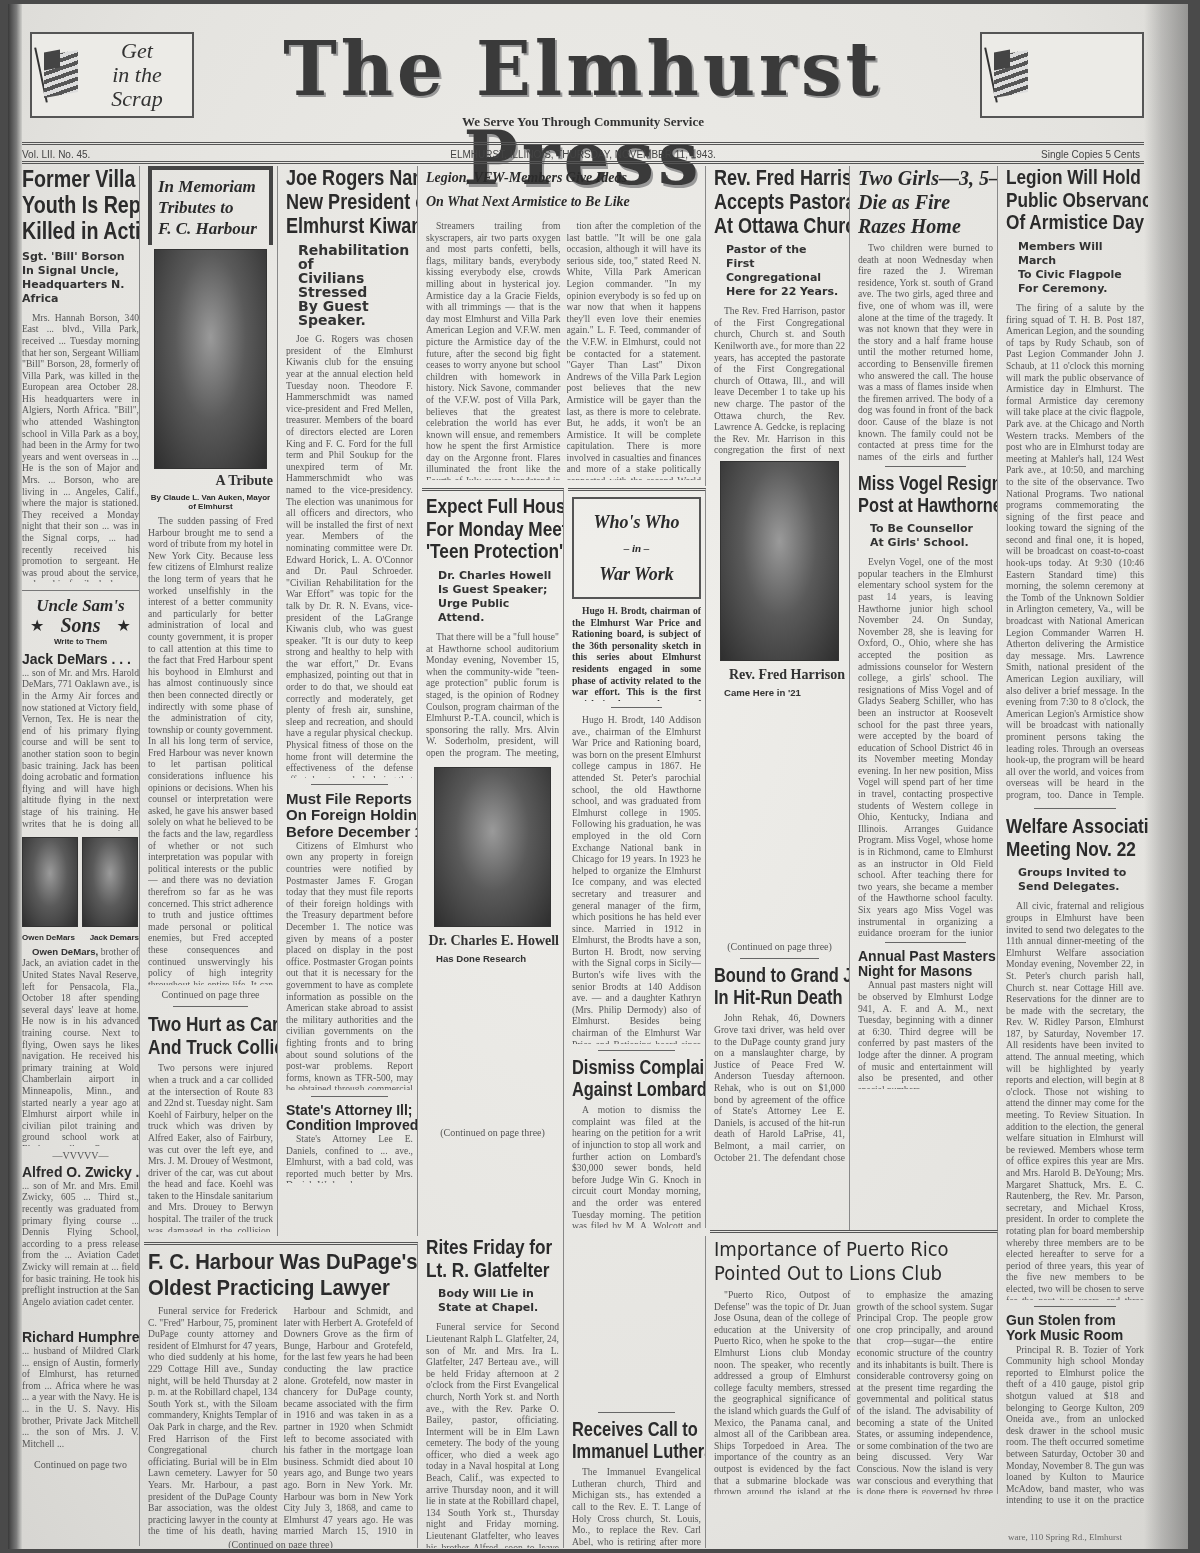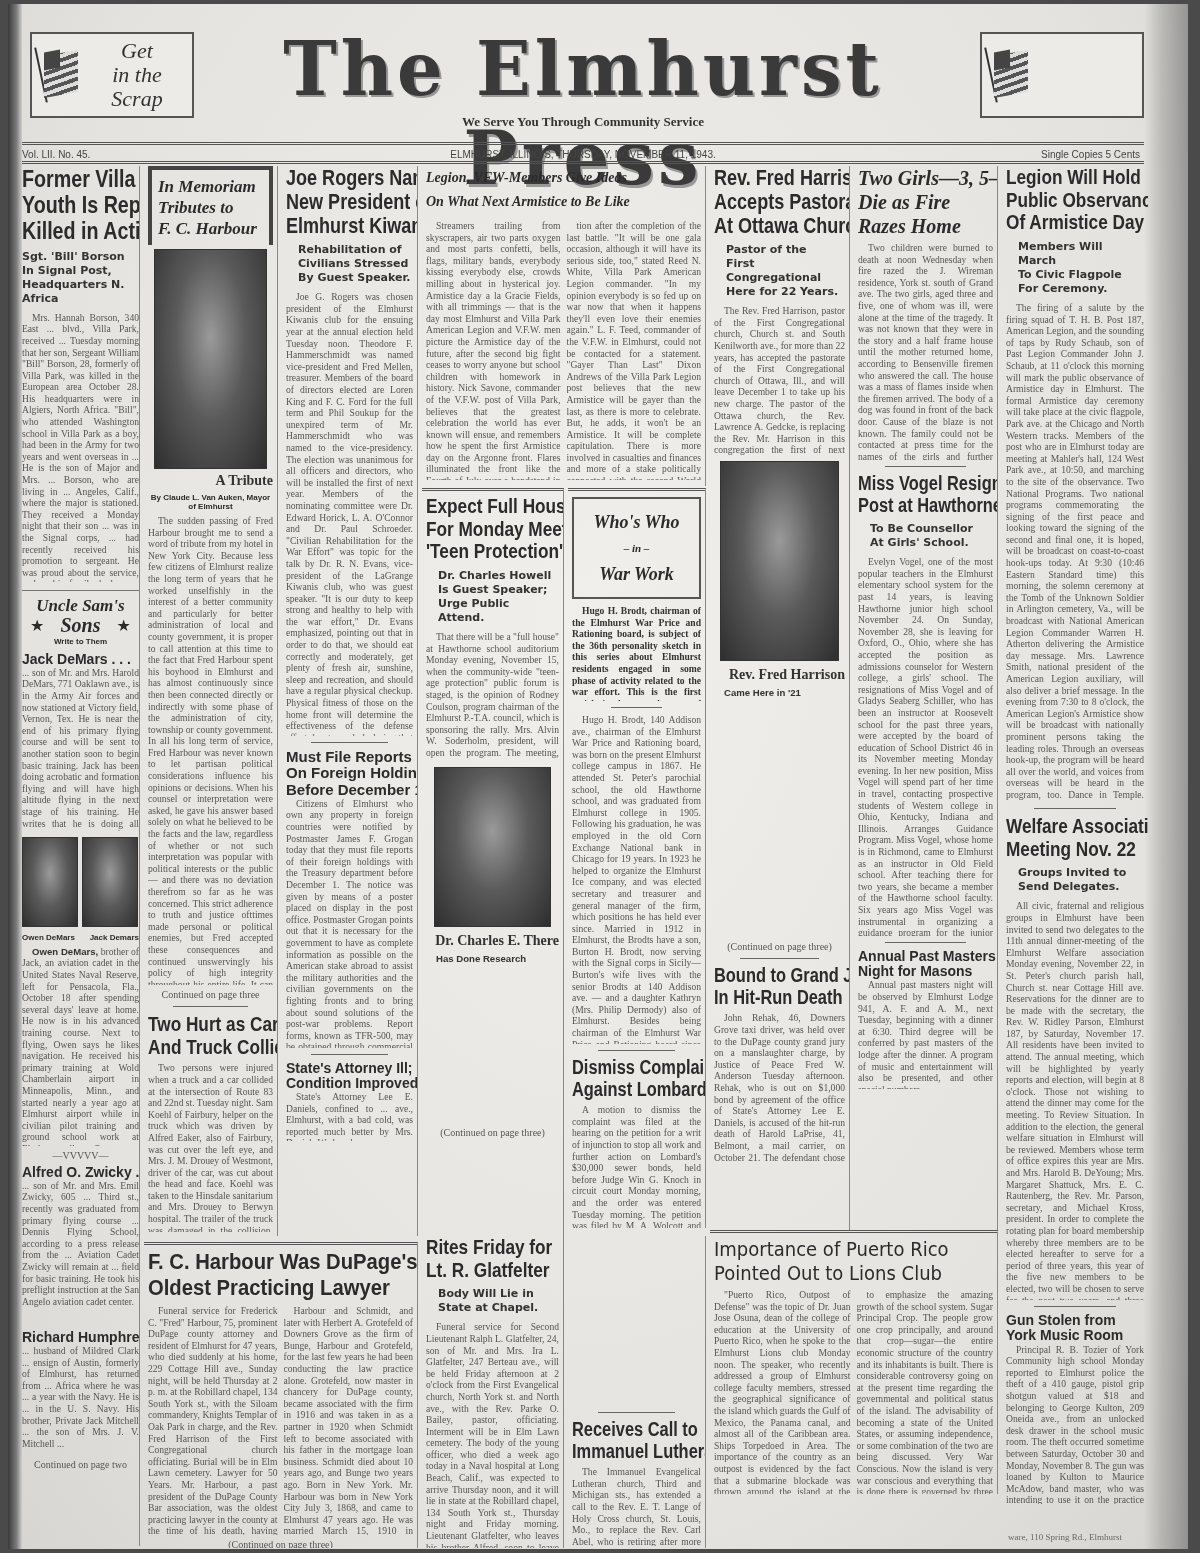--- a/index.html
+++ b/index.html
@@ -89,21 +89,21 @@
 
   <div class="col" style="left:14px; width:118px; height:1380px;">
     <div>
       <div class="hl" style="font-size:24px;">
         <div>Former Villa Park</div>
         <div>Youth Is Reported</div>
         <div>Killed in Action</div>
       </div>
       <div class="sub" style="font-size:11px; margin-left:0; line-height:14px;">
         <div>Sgt. 'Bill' Borson</div>
-        <div>In Signal Post,</div>
+        <div>In Signal Uncle,</div>
         <div>Headquarters N. Africa</div>
       </div>
       <div class="body" style="height:270px; overflow:hidden;">Mrs. Hannah Borson, 340 East ... blvd., Villa Park, received ... Tuesday morning that her son, Sergeant William "Bill" Borson, 28, formerly of Villa Park, was killed in the European area October 28. His headquarters were in Algiers, North Africa. "Bill", who attended Washington school in Villa Park as a boy, had been in the Army for two years and went overseas in ... He is the son of Major and Mrs. ... Borson, who are living in ... Angeles, Calif., where the major is stationed. They received a Monday night that their son ... was in the Signal corps, ... had recently received his promotion to sergeant. He was proud about the service, and ... his family had many friends in the village who will be sorry to learn of his death. The Borsons moved to Chicago several years ago, and later to Calif., where the major was ... and visited them early this ...</div>
     </div>
     <div style="border-top:1px solid #777; margin-top:8px;"></div>
     <div style="text-align:center; padding:6px 0;">
       <div class="hl italic" style="font-size:17px;">Uncle Sam's</div>
       <div style="display:flex; justify-content:space-around; align-items:center;">
         <span style="font-size:16px;">★</span>
         <span class="hl italic" style="font-size:20px;">Sons</span>
@@ -162,21 +162,21 @@
     </div>
   </div>
 
   <div class="col" style="left:274px; width:136px; height:1070px; padding:0 4px;">
     <div>
       <div class="hl" style="font-size:22px;">
         <div>Joe Rogers Named</div>
         <div>New President of</div>
         <div>Elmhurst Kiwanians</div>
       </div>
-      <div class="sub" style="font-size:11px; line-height:14px;">
+      <div class="sub" style="font-size:14px; line-height:14px;">
         <div>Rehabilitation of</div>
         <div>Civilians Stressed</div>
         <div>By Guest Speaker.</div>
       </div>
       <div class="body" style="height:445px; overflow:hidden;">Joe G. Rogers was chosen president of the Elmhurst Kiwanis club for the ensuing year at the annual election held Tuesday noon. Theodore F. Hammerschmidt was named vice-president and Fred Mellen, treasurer. Members of the board of directors elected are Loren King and F. C. Ford for the full term and Phil Soukup for the unexpired term of Mr. Hammerschmidt who was named to the vice-presidency. The election was unanimous for all officers and directors, who will be installed the first of next year. Members of the nominating committee were Dr. Edward Horick, L. A. O'Connor and Dr. Paul Schroeder. "Civilian Rehabilitation for the War Effort" was topic for the talk by Dr. R. N. Evans, vice-president of the LaGrange Kiwanis club, who was guest speaker. "It is our duty to keep strong and healthy to help with the war effort," Dr. Evans emphasized, pointing out that in order to do that, we should eat correctly and moderately, get plenty of fresh air, sunshine, sleep and recreation, and should have a regular physical checkup. Physical fitness of those on the home front will determine the effectiveness of the defense effort, he stressed, declaring that we must keep "physically tough, mentally straight and morally strong." "We have been at war for 23 months, and still the people on the home front haven't done a great deal about rehabilitating themselves," Dr. Evans continued. "If the war lasts for five more years, civilians won't be able to stand up under the strain unless they are physically fit." "The other war effort," he emphasized, "depends upon the stamina of the people at home. "The people may cooperate by getting a physical checkup, and attending to the correction of deficiencies and attending Red Cross first aid classes to help out their neighbors as well," he stated. Guests at the meeting included Lieutenant Colonel Stephen F. French; Walter R. Sadler of the Lake View Kiwanis club; A. G. Potter, brought by Paul N. Miller; and Ed Seward, guest of T. F. Hammerschmidt.</div>
     </div>
     <div class="rule"></div>
     <div>
       <div class="hl serif" style="font-size:15px;">
         <div>Must File Reports</div>
@@ -213,21 +213,21 @@
         <div>For Monday Meet on</div>
         <div>'Teen Protection'</div>
       </div>
       <div class="sub" style="font-size:11px; line-height:14px;">
         <div>Dr. Charles Howell</div>
         <div>Is Guest Speaker;</div>
         <div>Urge Public Attend.</div>
       </div>
       <div class="body" style="height:130px; overflow:hidden;">That there will be a "full house" at Hawthorne school auditorium Monday evening, November 15, when the community-wide "teen-age protection" public forum is staged, is the opinion of Rodney Coulson, program chairman of the Elmhurst P.-T.A. council, which is sponsoring the rally. Mrs. Alvin W. Soderholm, president, will open the program. The meeting, beginning at 8 o'clock, will feature a guest speaker, Dr. Charles E. Howell, chairman of juvenile protection for the Illinois Congress of Parents and Teachers, professor in the department of social sciences at Northern Illinois State Teachers college, DeKalb, and a man who has had much experience in youth projects. For some time, Dr. Howell had charge of a recreation program for the Tennessee Valley Authority in the Muscle Shoals area, where the annual participation in sponsored recreational events was about 2,000,000. He has done a great deal of research in the field of community relationships and writing in the field of juvenile delinquency. When he speaks to his Elmhurst audience, Dr. Howell will discuss "teen-age protection" as effective ways of combating juvenile delinquency.</div>
       <div class="photo" style="height:160px; margin:6px 8px;"></div>
-      <div class="caption">Dr. Charles E. There</div>
+      <div class="caption">Dr. Charles E. Howell</div>
       <div class="body" style="height:170px; overflow:hidden;">
         <span class="subhead-inline">Has Done Research</span>
       </div>
       <div class="cont">(Continued on page three)</div>
     </div>
   </div>
 
   <div class="col" style="left:560px; top:484px; width:138px; height:740px; padding:0 4px; border-top:3px double #555;">
     <div class="boxed" style="text-align:center; margin-top:6px; padding:10px 4px;">
       <div class="hl italic" style="font-size:18px; line-height:26px;">

